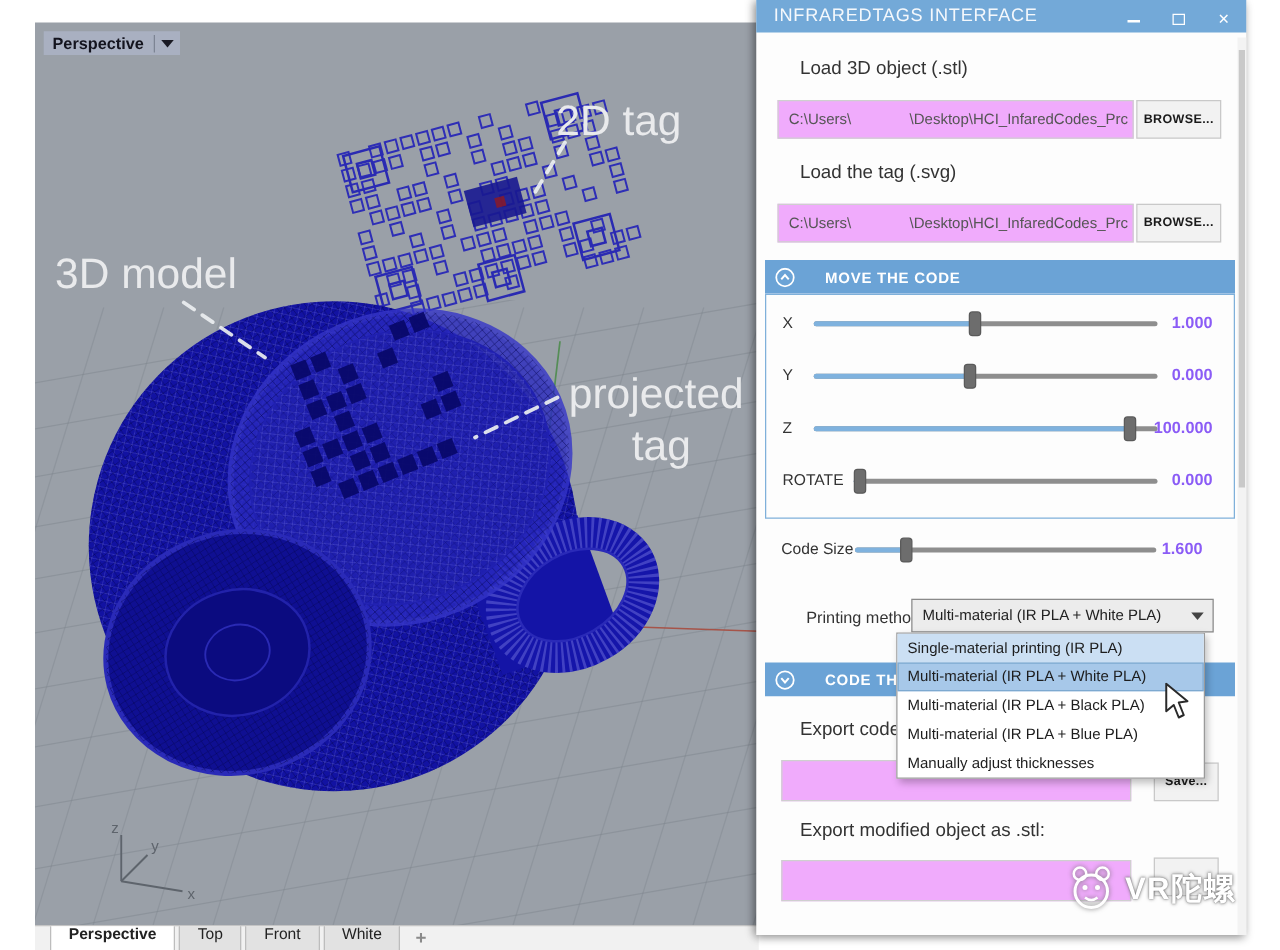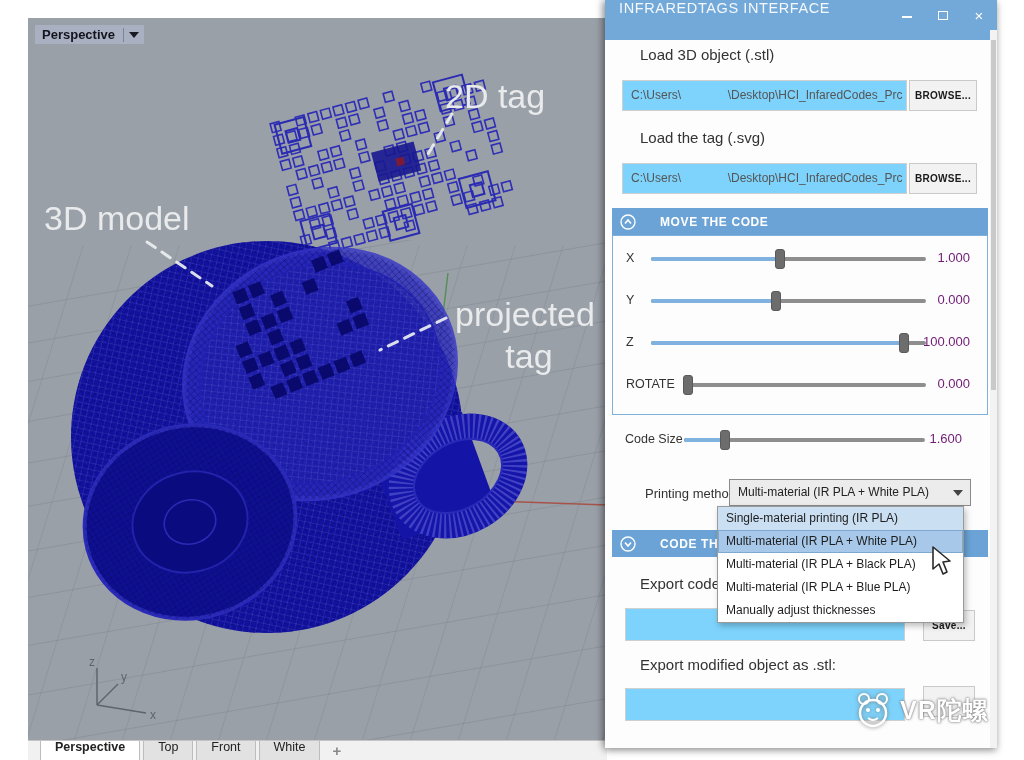--- a/index.html
+++ b/index.html
@@ -23,31 +23,31 @@
             align-items:flex-end; overflow:hidden; }
   .vtab { font-size:12.5px; color:#222; padding:4px 14px 6px 14px; margin-top:2px;
           background:#e2e2e2; border:1px solid #bdbdbd; border-bottom:none; }
   .vtab.active { background:#ffffff; font-weight:bold; }
   .vtab + .vtab { margin-left:3px; }
   #tab-plus { color:#8a8a8a; font-size:15px; font-weight:bold; margin:0 0 1px 12px; }
 
   
   #panel { position:absolute; left:605px; top:0; width:392px; height:748px;
            background:#fdfdfd; box-shadow:-3px 0 7px rgba(0,0,0,0.28), 0 3px 7px rgba(0,0,0,0.28); }
-  #titlebar { position:absolute; left:0; top:0; width:100%; height:40px; background:#73a9d8;
-              display:flex; align-items:flex-start; }
+  #titlebar { position:absolute; left:0; top:0; width:100%; height:26px; background:#73a9d8;
+              display:flex; align-items:center; }
   #titlebar .title { color:#f4f8fc; font-size:14.5px; letter-spacing:0.6px; margin-left:14px; }
   .winbtn { position:absolute; top:0; width:24px; height:30px; display:flex;
             align-items:center; justify-content:center; color:#ffffff; }
   #btn-min { left:290px; } #btn-max { left:326px; } #btn-close { left:362px; font-size:15px; }
   #btn-min .bar { width:10px; border-top:2px solid #fff; margin-top:4px; }
   #btn-max .box { width:10px; height:9px; border:1.6px solid #fff; }
 
   .plabel { position:absolute; font-size:15px; color:#333;margin-left:20px; }
-  .pinput { position:absolute; height:31px; background:#7dd3fc; border:1px solid #cfcfcf;
+  .pinput { position:absolute; height:31px; background:#f0abfc; border:1px solid #cfcfcf;
             font-size:12px; color:#555; line-height:29px; padding:0 8px;
             white-space:pre; overflow:hidden; }
   .pbtn   { position:absolute; background:#f2f2f2; border:1px solid #c9c9c9;
             font-size:10px; font-weight:bold; color:#1a1a1a; text-align:center;
             letter-spacing:0.3px; }
   .pbtn.b31 { height:31px; line-height:29px; }
 
   .sect-header { position:absolute; left:7px; width:376px; height:27px; background:#6ba3d6;
                  display:flex; align-items:center; color:#fff;gap:17px; }
   .sect-header .txt { font-size:12px; font-weight:bold; letter-spacing:0.6px;
@@ -56,21 +56,21 @@
 
   #groupbox { position:absolute; left:7px; top:235px; width:376px; height:180px;
               border:1px solid #7fb0da; background:#fdfdfd; }
 
   .srow { position:absolute; height:28px; }
   .slabel { position:absolute; left:0; top:6px; font-size:12.5px; color:#333; }
   .strack { position:absolute; top:12px; height:4px; background:#8e8e8e; border-radius:2px; }
   .strack .fill { position:absolute; left:0; top:0; height:4px; background:#7fb2de; border-radius:2px; }
   .strack .thumb { position:absolute; top:-8px; width:10px; height:20px; background:#6d6d6d;
                    border-radius:3px; border:1px solid #5a5a5a; }
-  .sval { position:absolute; top:5px; font-size:13px; color:#701a75; white-space:nowrap; }
+  .sval { position:absolute; top:5px; font-size:13px; color:#8b5cf6; white-space:nowrap;font-weight:bold; }
 
   #combo { position:absolute; left:124px; top:479px; width:242px; height:27px;
            background:#ececec; border:1px solid #8a8a8a; font-size:12px; color:#222;
            line-height:25px; padding:0 20px 0 8px; white-space:nowrap; overflow:hidden; }
   #combo .caret { position:absolute; right:7px; top:10px; width:0; height:0;
            border-left:5px solid transparent; border-right:5px solid transparent;
            border-top:6px solid #444; }
 
   #droplist { position:absolute; left:112px; top:506px; width:247px; background:#ffffff;
               border:1px solid #9a9a9a; z-index:50; box-shadow:2px 3px 6px rgba(0,0,0,0.25); }

